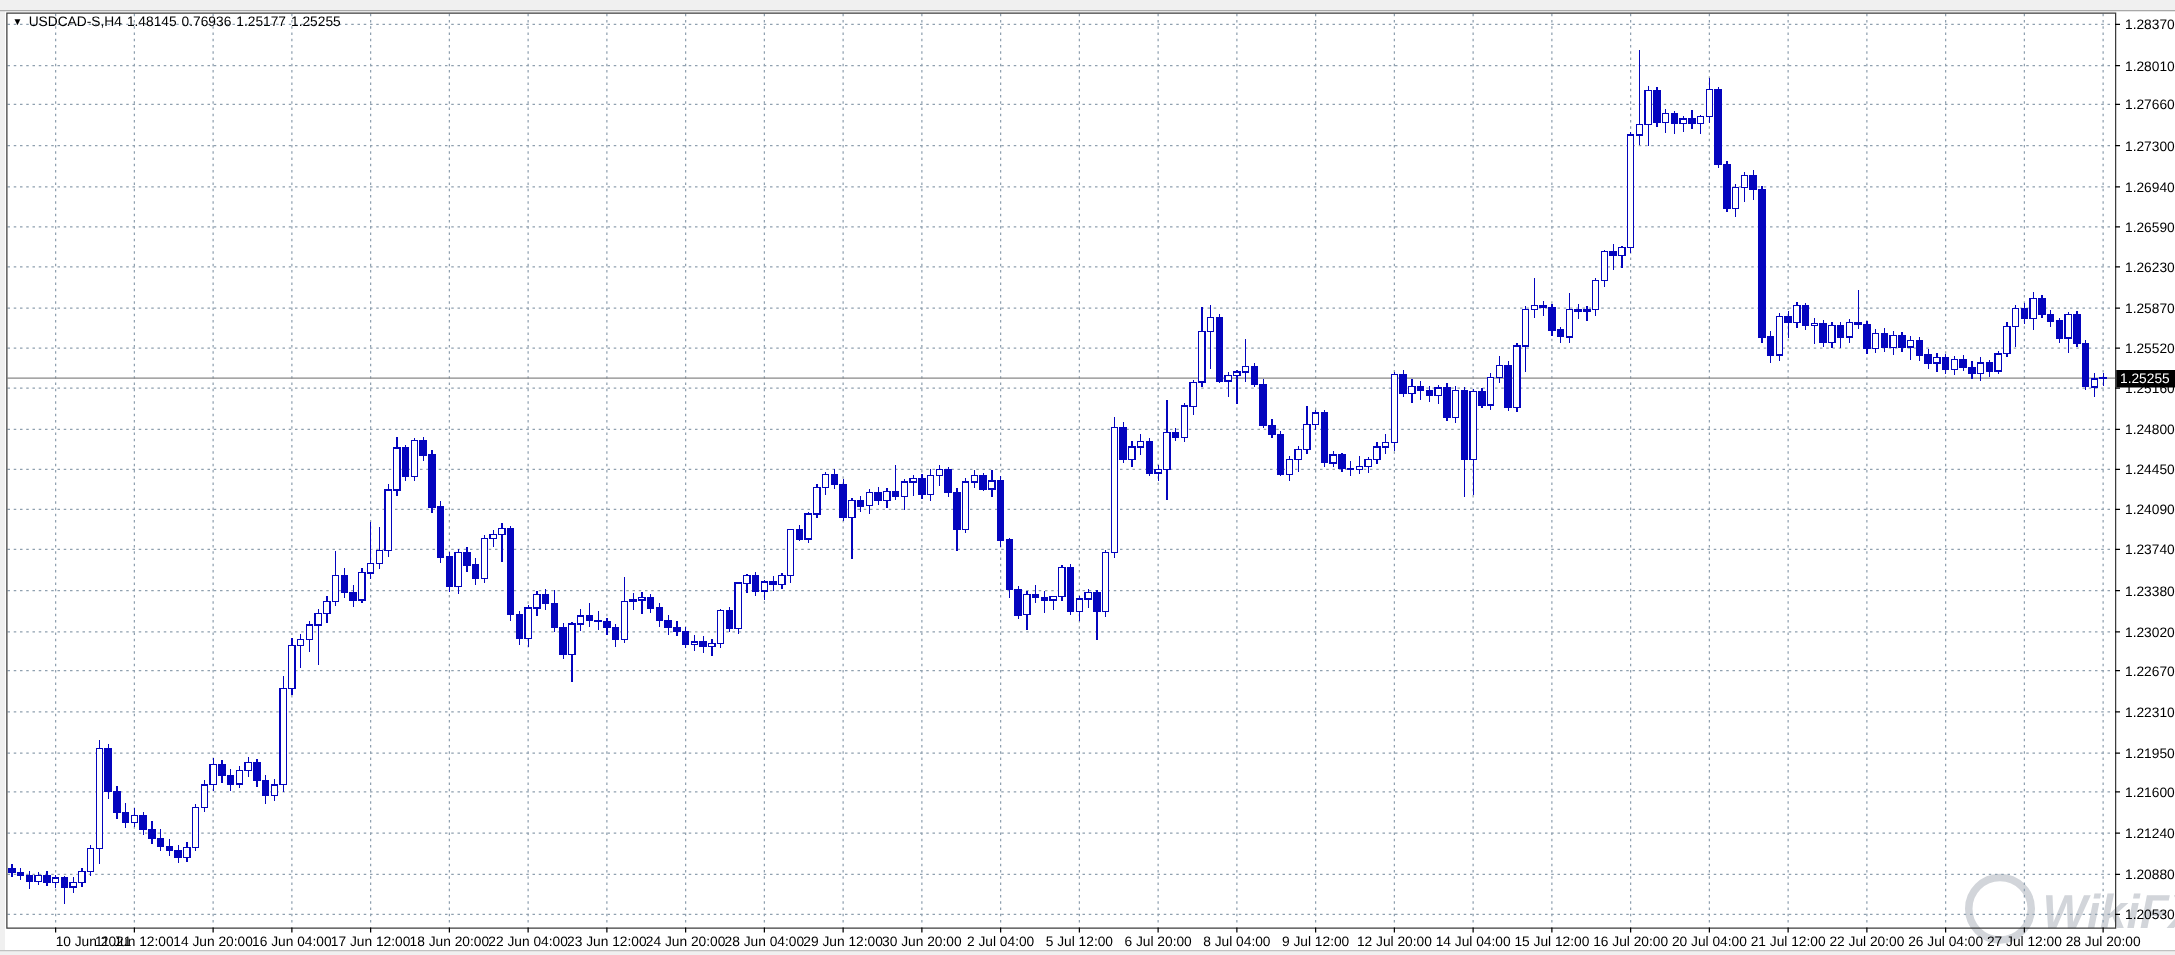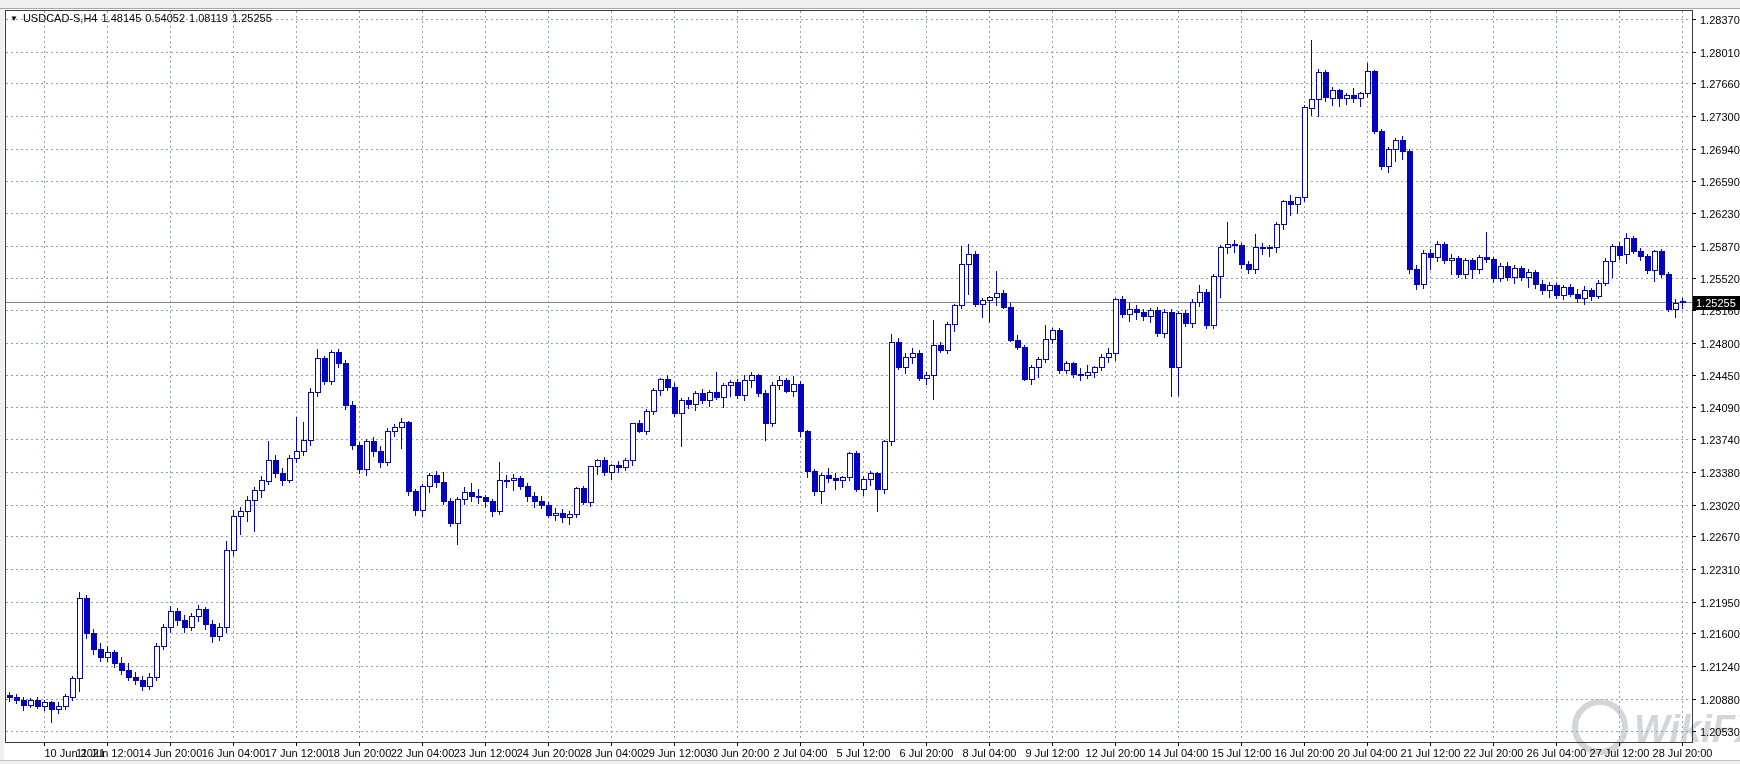--- a/index.html
+++ b/index.html
@@ -659,17 +659,17 @@
         <line x1="1556.5" x2="1556.5" y1="742" y2="746" stroke="#000"></line>
         <text x="1556.5" y="757" font-size="11" fill="#000000" text-anchor="middle" font-family="&quot;Liberation Sans&quot;,sans-serif">26 Jul 04:00</text>
         <line x1="1619.5" x2="1619.5" y1="742" y2="746" stroke="#000"></line>
         <text x="1619.5" y="757" font-size="11" fill="#000000" text-anchor="middle" font-family="&quot;Liberation Sans&quot;,sans-serif">27 Jul 12:00</text>
         <line x1="1682.5" x2="1682.5" y1="742" y2="746" stroke="#000"></line>
         <text x="1682.5" y="757" font-size="11" fill="#000000" text-anchor="middle" font-family="&quot;Liberation Sans&quot;,sans-serif">28 Jul 20:00</text>
       </g>
     </svg>
 
   <div id="title-bar">
-    <span class="tri">▼</span><span>USDCAD-S,H4</span><span>1.48145</span><span>0.54052</span><span>1.08119</span><span>1.25255</span>
+    <span class="tri">▼</span><span>USDCAD-S,H4</span><span>1.48145</span><span>0.76936</span><span>1.25177</span><span>1.25255</span>
   </div>
 
   <div id="price-badge" style="top: 295.5px;">1.25255</div>
 </div>
 
 </body></html>

